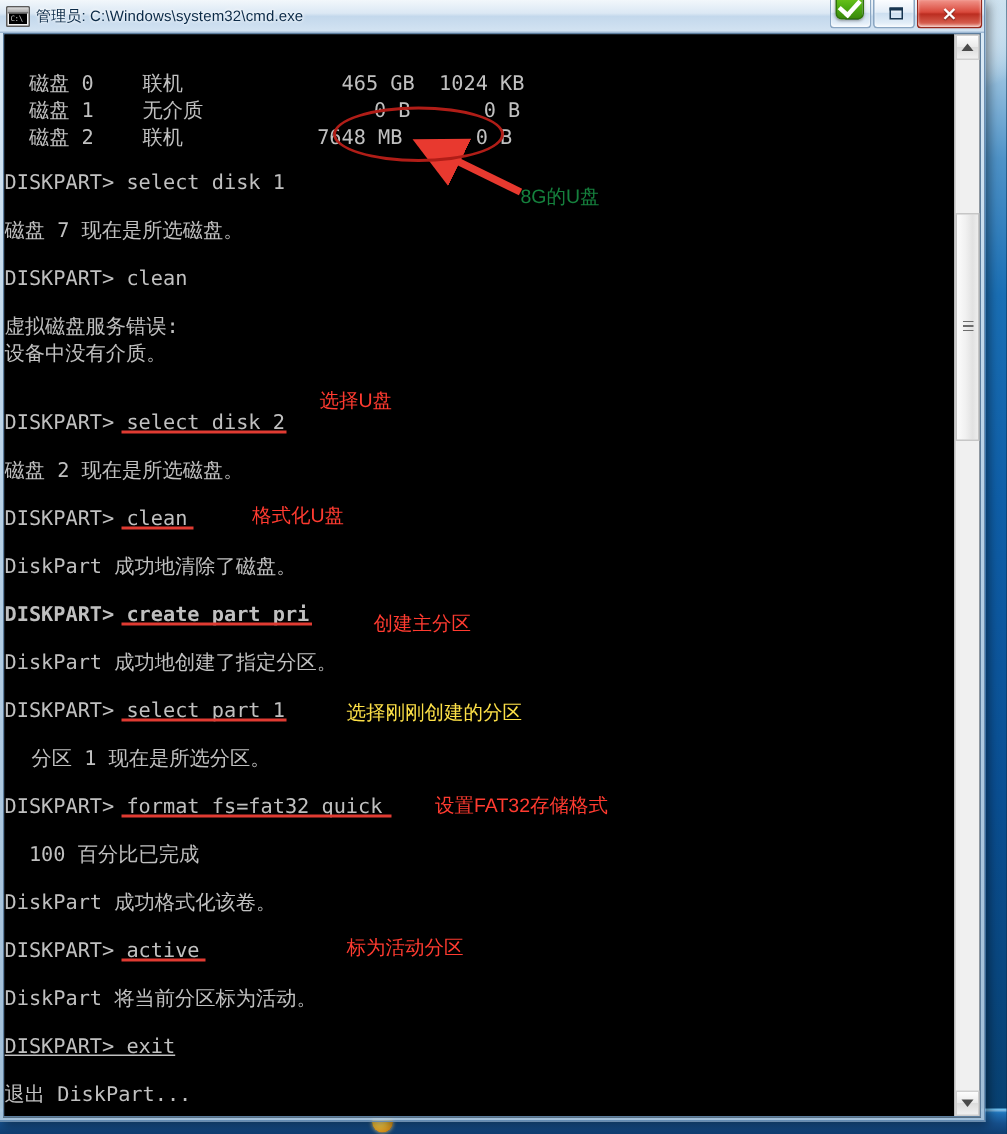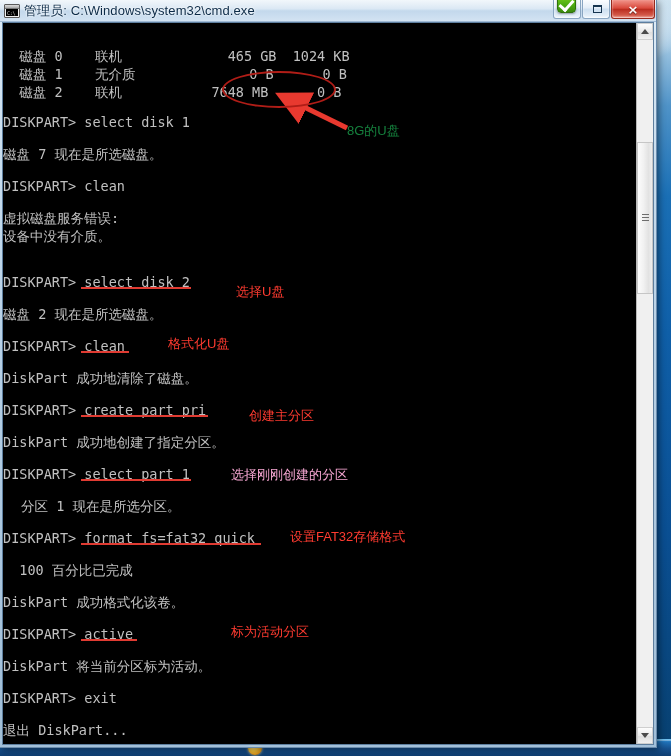--- a/index.html
+++ b/index.html
@@ -107,21 +107,21 @@
     left: 1px; top: 4px; right: 1px; bottom: 1px;
     background: #000;
     color: #c8c8c8;
     font-family: "DejaVu Sans Mono", monospace;
     font-size: 5px;
     line-height: 8px;
     padding-left: 1px;
     letter-spacing: -0.3px;
   }
   #titlebar .ttext {
-    font-size: 13px;
+    font-size: 10px;
     color: #0b2a47;
     white-space: nowrap;
     text-shadow: 0 0 3px #fff, 0 0 2px #fff;
     letter-spacing: .1px;
   }
 
   
   #winbtns {
     position: absolute;
     right: 1px; top: 0px;
@@ -346,47 +346,47 @@
           <div class="line" style="top: 60px;">  磁盘 2    联机           7648 MB      0 B</div>
           <div class="line" style="top: 90px;">DISKPART&gt; select disk 1</div>
           <div class="line" style="top: 122px;">磁盘 7 现在是所选磁盘。</div>
           <div class="line" style="top: 154px;">DISKPART&gt; clean</div>
           <div class="line" style="top: 186px;">虚拟磁盘服务错误:</div>
           <div class="line" style="top: 204px;">设备中没有介质。</div>
           <div class="line" style="top: 250px;">DISKPART&gt; select disk 2</div>
           <div class="line" style="top: 282px;">磁盘 2 现在是所选磁盘。</div>
           <div class="line" style="top: 314px;">DISKPART&gt; clean</div>
           <div class="line" style="top: 346px;">DiskPart 成功地清除了磁盘。</div>
-          <div class="line" style="top: 378px;">DISKPART&gt; create part pri</div>
+          <div class="line" style="top: 378px; font-weight: bold;">DISKPART&gt; create part pri</div>
           <div class="line" style="top: 410px;">DiskPart 成功地创建了指定分区。</div>
           <div class="line" style="top: 442px;">DISKPART&gt; select part 1</div>
           <div class="line" style="top: 474px; padding-left: 18px;">分区 1 现在是所选分区。</div>
           <div class="line" style="top: 506px;">DISKPART&gt; format fs=fat32 quick</div>
           <div class="line" style="top: 538px;">  100 百分比已完成</div>
           <div class="line" style="top: 570px;">DiskPart 成功格式化该卷。</div>
           <div class="line" style="top: 602px;">DISKPART&gt; active</div>
           <div class="line" style="top: 634px;">DiskPart 将当前分区标为活动。</div>
-          <div class="line" style="top: 666px;">DISKPART&gt; exit</div>
+          <div class="line" style="top: 666px; text-decoration: underline;">DISKPART&gt; exit</div>
           <div class="line" style="top: 698px;">退出 DiskPart...</div>
         </div>
 
       <div id="annots">
         <svg id="arrowsvg" width="652" height="723" style="position:absolute;left:0;top:0;">
           <defs>
             <marker id="ah" markerWidth="7" markerHeight="7" refX="1" refY="3.5" orient="auto">
               <polygon points="0,0 7,3.5 0,7" fill="#e8392f"></polygon>
             </marker>
           </defs>
           <line id="arrowline" x1="344" y1="105" x2="299" y2="83" stroke="#e8392f" stroke-width="5" marker-end="url(#ah)"></line>
         </svg>
       <div class="anote" style="left: 344px; top: 101px; color: #15803d;">8G的U盘</div>
-          <div class="anote" style="left: 210px; top: 262px; color: rgb(255, 59, 48); margin-left: 23px;">选择U盘</div>
+          <div class="anote" style="left: 210px; top: 237px; color: rgb(255, 59, 48);">选择U盘</div>
           <div class="anote" style="left: 165px; top: 314px; color: rgb(255, 59, 48);">格式化U盘</div>
           <div class="anote" style="left: 246px; top: 386px; color: rgb(255, 59, 48);">创建主分区</div>
-          <div class="anote" style="left: 228px; top: 445px; color: #f9a8d4;">选择刚刚创建的分区</div>
+          <div class="anote" style="left: 228px; top: 445px; color: #fde047;">选择刚刚创建的分区</div>
           <div class="anote" style="left: 287px; top: 507px; color: rgb(255, 59, 48);">设置FAT32存储格式</div>
           <div class="anote" style="left: 228px; top: 602px; color: rgb(255, 59, 48);">标为活动分区</div>
           <div class="uline" style="left: 78px; top: 264px; width: 110px;"></div>
           <div class="uline" style="left: 78px; top: 328px; width: 48px;"></div>
           <div class="uline" style="left: 78px; top: 392px; width: 127px;"></div>
           <div class="uline" style="left: 78px; top: 456px; width: 110px;"></div>
           <div class="uline" style="left: 78px; top: 520px; width: 180px;"></div>
           <div class="uline" style="left: 78px; top: 616px; width: 56px;"></div>
           <div class="ellipse" style="left: 219px; top: 48px; width: 110px; height: 33px; border-color: rgb(176, 29, 23);"></div>
         </div>

